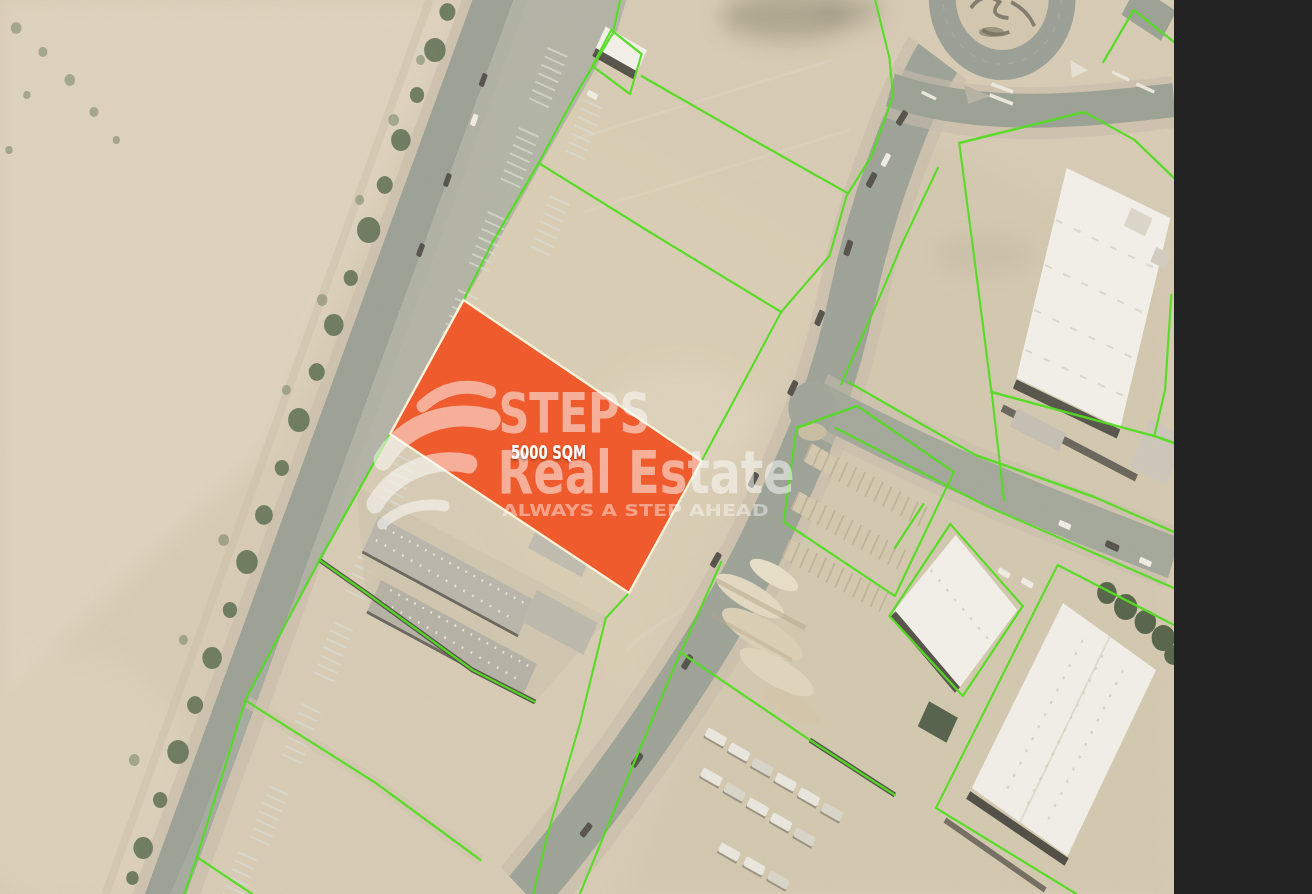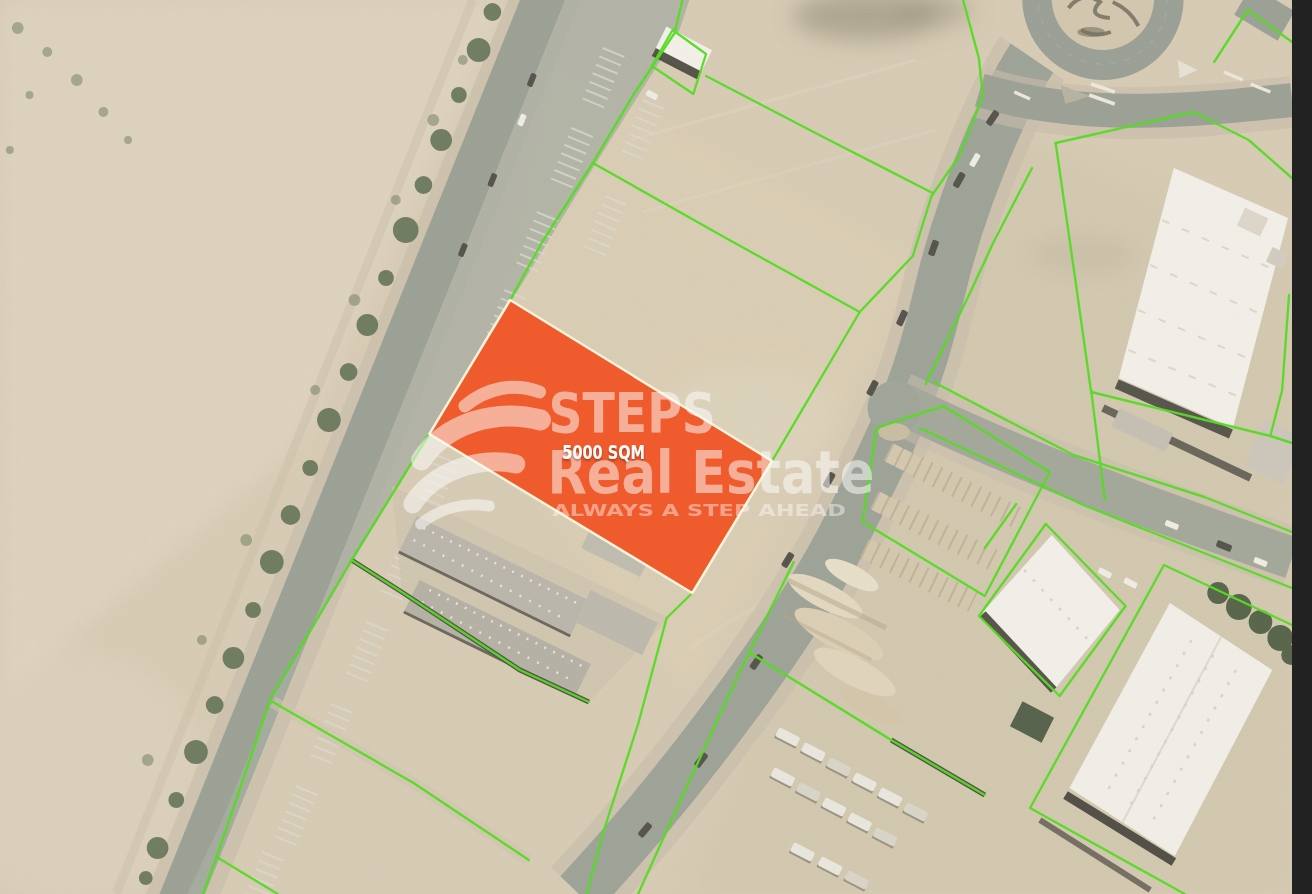--- a/index.html
+++ b/index.html
@@ -1,17 +1,17 @@
 <!DOCTYPE html>
 <html><head>
 <meta charset="utf-8">
 <style>
   html,body{margin:0;padding:0;background:#222;}
   .stage{
-    position:relative;width:1292px;height:894px;overflow:hidden;
+    position:relative;width:1174px;height:894px;overflow:hidden;
     font-family:"DejaVu Sans","Liberation Sans",sans-serif;
   }
   .stage svg{display:block;width:100%;height:100%;}
   .brand-text{font-weight:bold;}
   .tagline-text{font-weight:bold;}
   .area-label{font-weight:bold;}
 </style>
 </head>
 <body>
 

